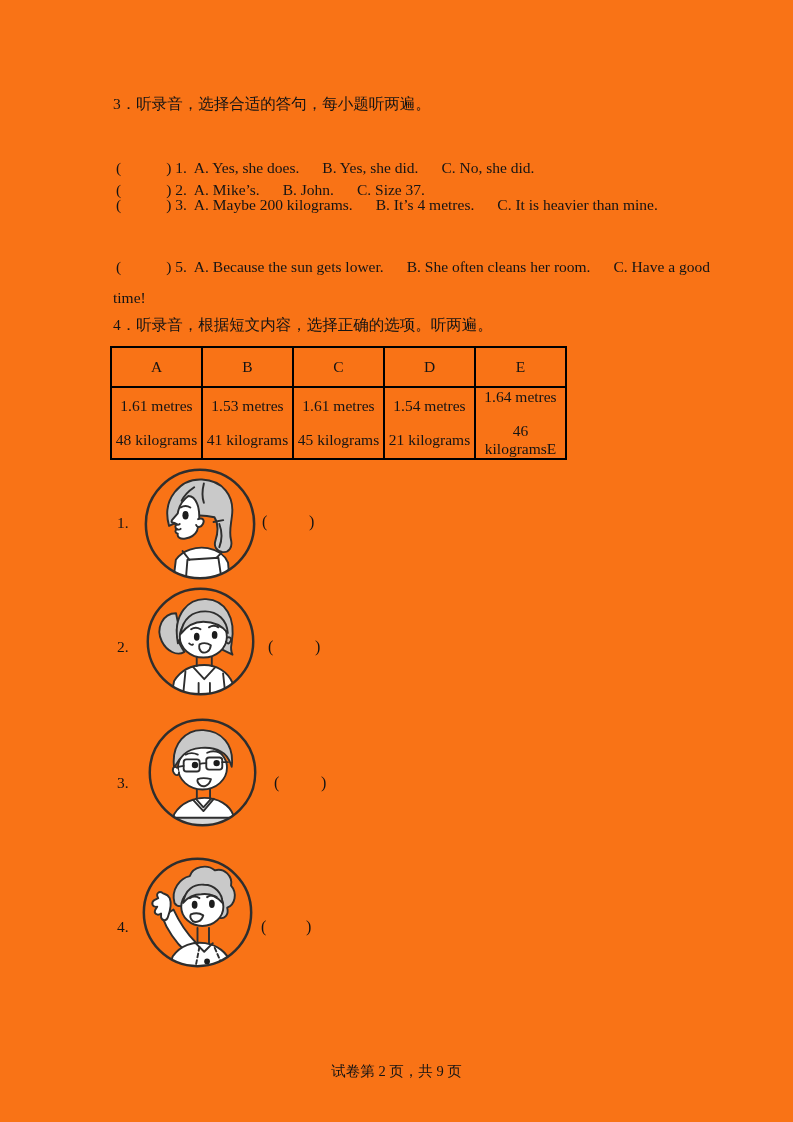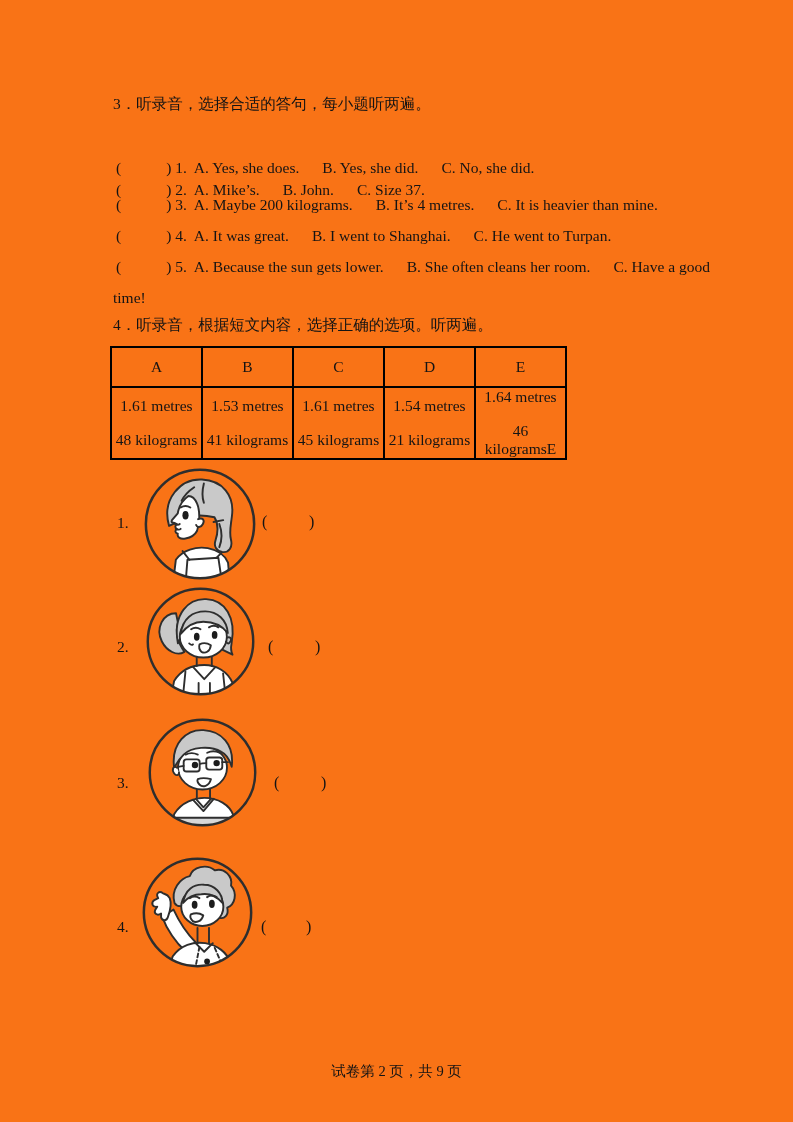--- a/index.html
+++ b/index.html
@@ -55,23 +55,20 @@
   <div class="abs txt s3h">3．听录音，选择合适的答句，每小题听两遍。</div>
 
   <div class="abs txt li0">
     <span>(</span><span class="blank"></span><span>) 1.</span><span class="opt first">A. Yes, she does.</span><span class="opt">B. Yes, she did.</span><span class="opt">C. No, she did.</span>
   </div>
   <div class="abs txt li1">
     <span>(</span><span class="blank"></span><span>) 2.</span><span class="opt first">A. Mike’s.</span><span class="opt">B. John.</span><span class="opt">C. Size 37.</span>
   </div>
   <div class="abs txt li2">
     <span>(</span><span class="blank"></span><span>) 3.</span><span class="opt first">A. Maybe 200 kilograms.</span><span class="opt">B. It’s 4 metres.</span><span class="opt">C. It is heavier than mine.</span>
-  </div>
-  <div class="abs txt li3">
-    <span>(</span><span class="blank"></span><span>) 4.</span><span class="opt first">A. It was great.</span><span class="opt">B. I went to Shanghai.</span><span class="opt">C. He went to Turpan.</span>
   </div>
   <div class="abs txt li4">
     <span>(</span><span class="blank"></span><span>) 5.</span><span class="opt first">A. Because the sun gets lower.</span><span class="opt">B. She often cleans her room.</span><span class="opt">C. Have a good</span>
   </div>
   <div class="abs txt cont">time!</div>
 
   <div class="abs txt s4h">4．听录音，根据短文内容，选择正确的选项。听两遍。</div>
 
   <table class="t4">
     <thead>

